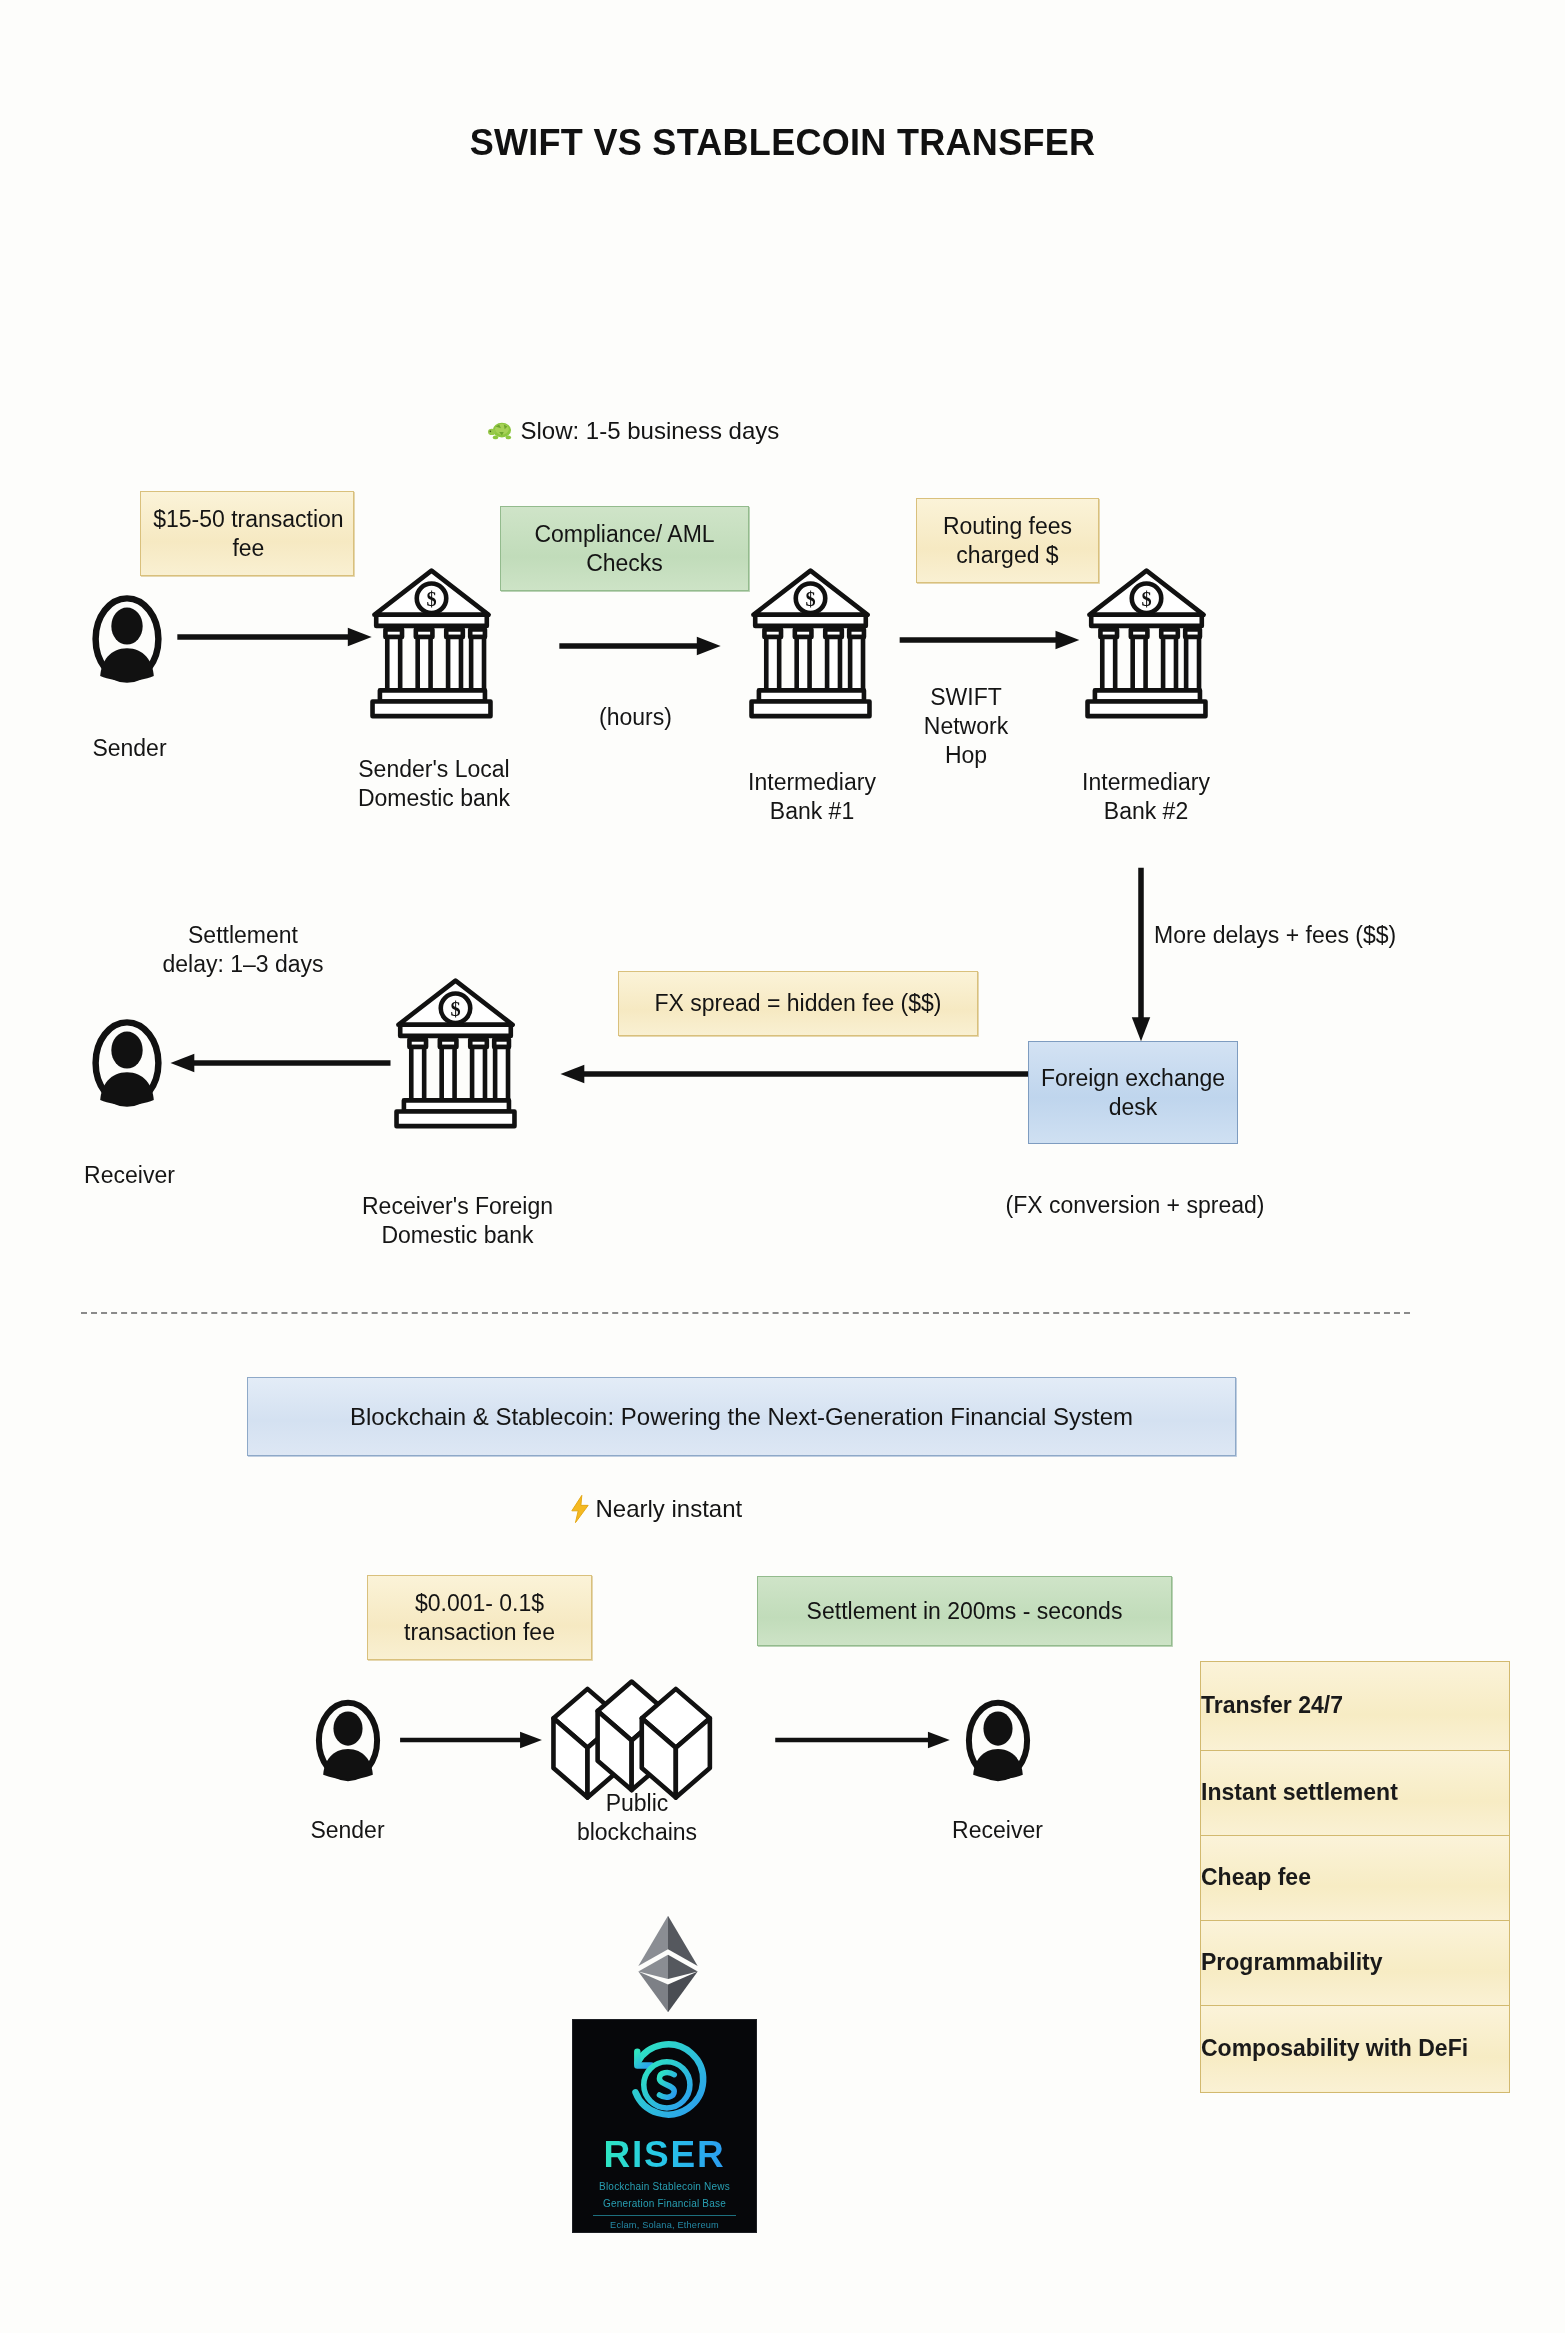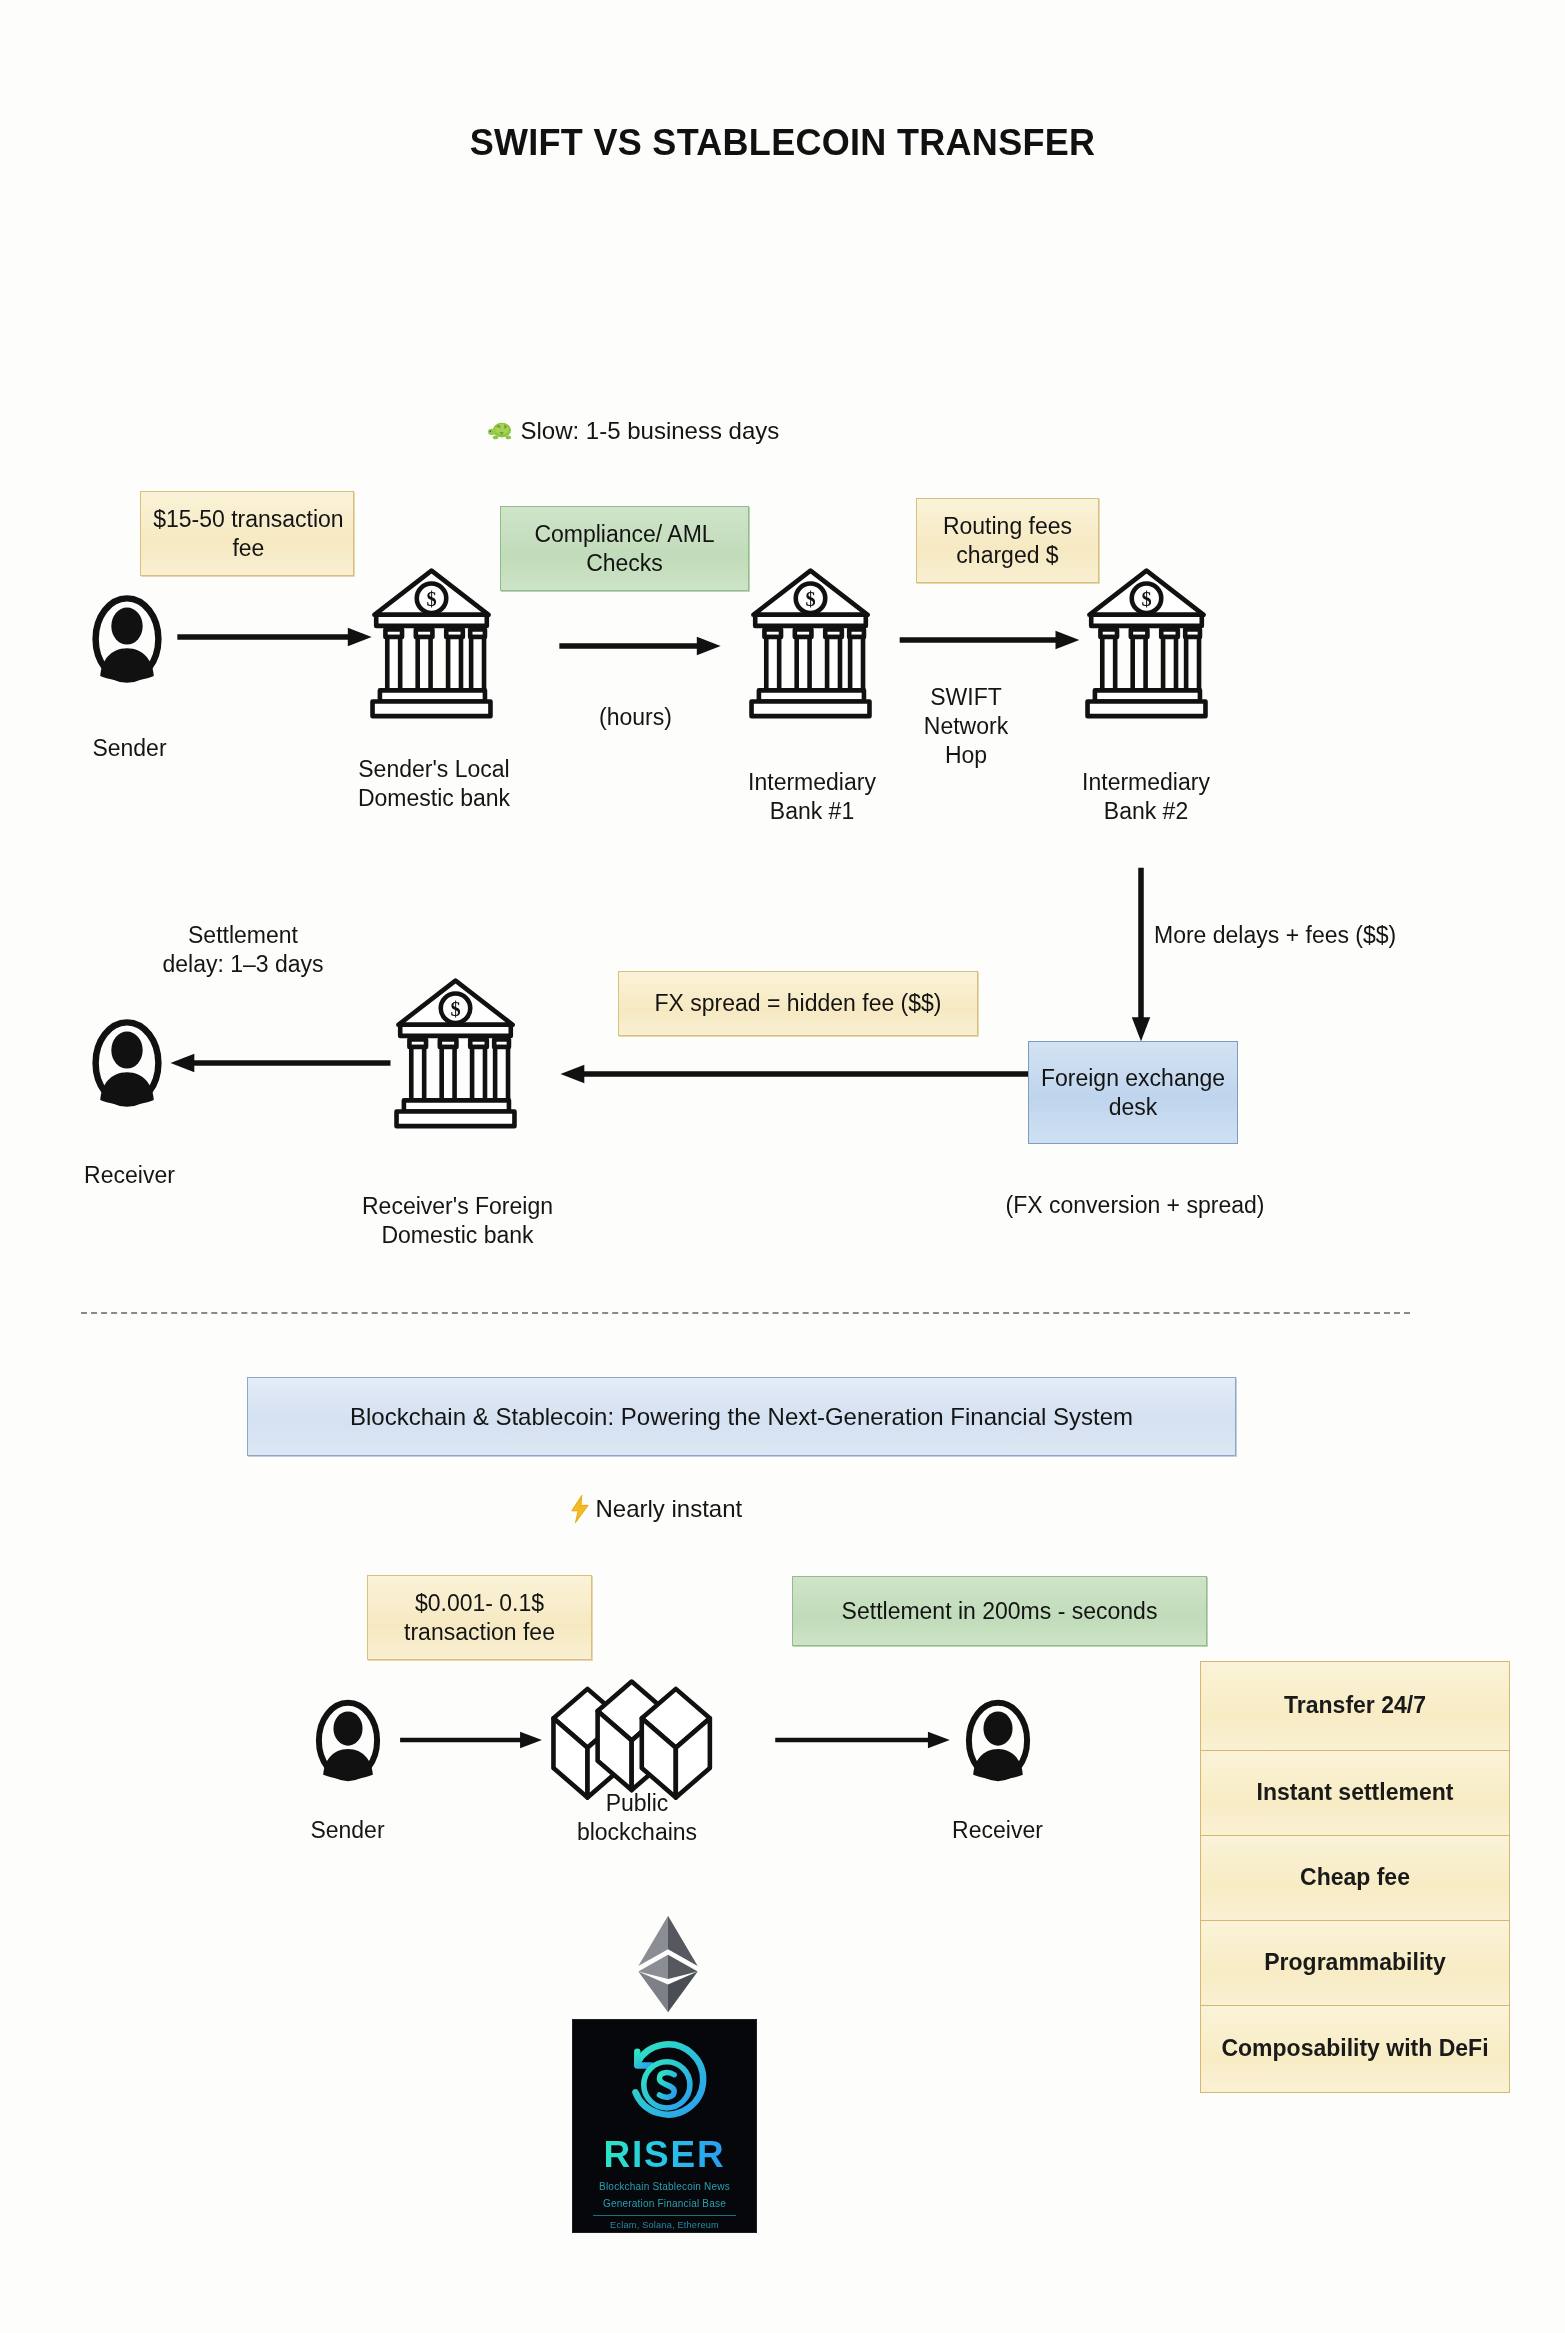--- a/index.html
+++ b/index.html
@@ -116,28 +116,27 @@
   .benefits {
     border: 1.8px solid #d2b96f;
     box-sizing: border-box;
     background: #faf0cf;
   }
   .benefit-item {
     background: linear-gradient(180deg, #fbf3d9 0%, #f7ecc4 60%, #faf1d4 100%);
     border-bottom: 1.8px solid #d2b96f;
     display: flex;
     align-items: center;
-    justify-content: center;
     text-align: center;
     font-size: 23px;
     font-weight: bold;
     color: #1a1a1a;
     line-height: 1.2;
     box-sizing: border-box;
-    padding: 0 18px;
+    padding: 0 0;
   }
   .benefit-item:last-child { border-bottom: none; }
 
   
   .riser-card {
     background: #06070a;
     border: 0.9px solid #1d1f24;
     display: flex;
     flex-direction: column;
     align-items: center;
@@ -402,21 +401,21 @@
       </svg>
     </span>
     <span>Nearly instant</span>
   </div>
 
   <div class="abs note-yellow" style="left:367px; top:1575px; width:225px; height:85px;">
     <span>$0.001- 0.1$
 transaction fee</span>
   </div>
 
-  <div class="abs note-green" style="left:792px; top:1576px; width:415px; height:70px;">
+  <div class="abs note-green" style="left:757px; top:1576px; width:415px; height:70px;">
     <span>Settlement in 200ms - seconds</span>
   </div>
 
   <div class="abs" style="left:312px; top:1696px;">
     <svg width="72" height="89" viewBox="0 0 84 104" aria-hidden="true">
       <ellipse cx="42" cy="52" rx="34" ry="44" fill="#fdfdfb" stroke="#111" stroke-width="7"></ellipse>
       <ellipse cx="42" cy="38" rx="17" ry="20" fill="#111"></ellipse>
       <path d="M42 62 C24 62 14 76 13 92 C22 96 32 97 42 97 C52 97 62 96 71 92 C70 76 60 62 42 62 Z" fill="#111"></path>
     </svg>
   </div>

